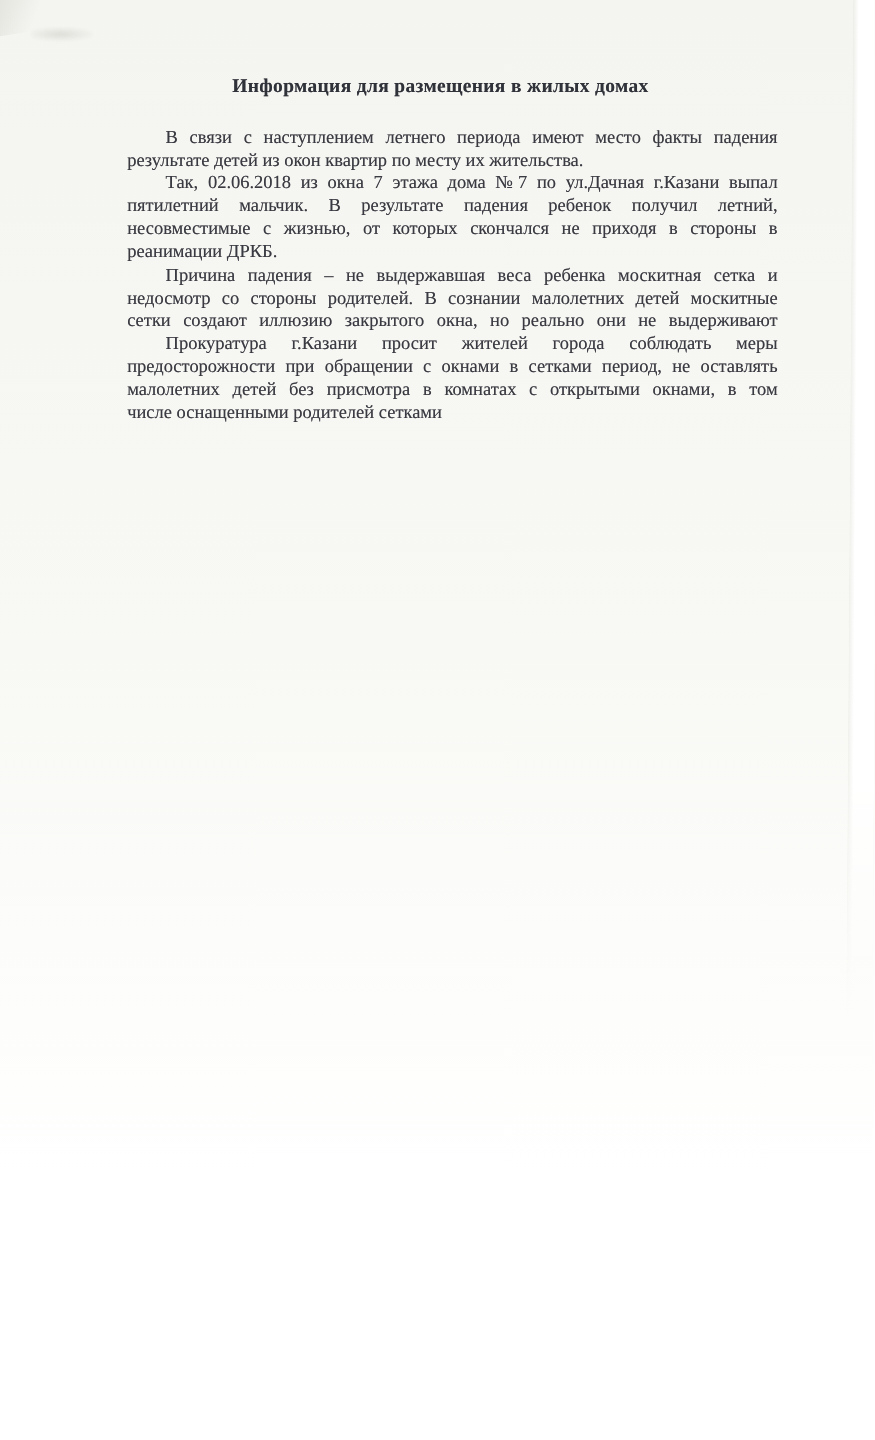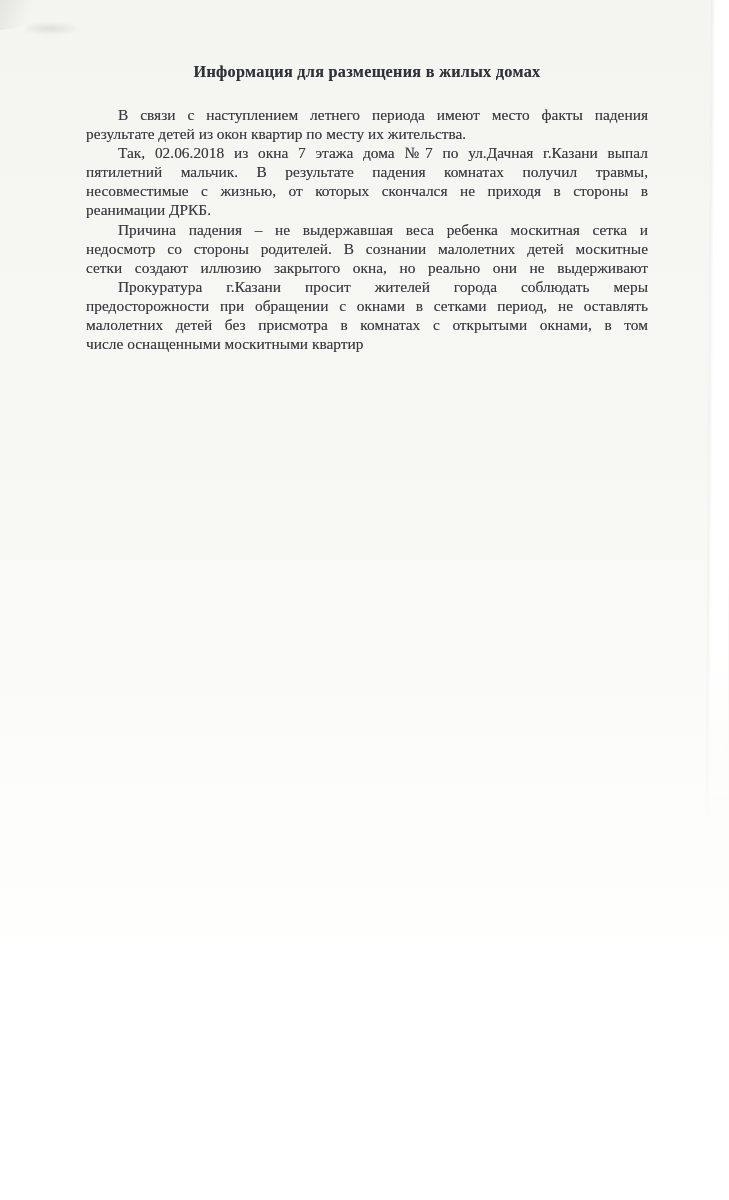--- a/index.html
+++ b/index.html
@@ -77,20 +77,21 @@
     font-weight: bold;
     text-align: center;
     color: #30323a;
     letter-spacing: 0.3px;
     margin: 0 0 23px 0;
     line-height: 20px;
   }
 
   .paragraphs {
     font-size: 15.4px;
+    margin-left: 20px;
   }
 
   .line {
     line-height: 19.1px;
     height: 19.1px;
     text-align: justify;
     text-align-last: justify;
     white-space: nowrap;
     overflow: visible;
   }
@@ -111,30 +112,30 @@
 
   <div class="doc-content">
     <h1 class="doc-title">Информация для размещения в жилых домах</h1>
     <div class="paragraphs" id="paragraphs">
         <div class="para">
           <div class="line first-line">В связи с наступлением летнего периода имеют место факты падения</div>
           <div class="line last-line">результате детей из окон квартир по месту их жительства.</div>
         </div>
         <div class="para">
           <div class="line first-line">Так, 02.06.2018 из окна 7 этажа дома №7 по ул.Дачная г.Казани выпал</div>
-          <div class="line">пятилетний мальчик. В результате падения комнатах получил травмы,</div>
+          <div class="line">пятилетний мальчик. В результате падения ребенок получил летний,</div>
           <div class="line">несовместимые с жизнью, от которых скончался не приходя в стороны в</div>
           <div class="line last-line">реанимации ДРКБ.</div>
         </div>
         <div class="para">
           <div class="line first-line">Причина падения – не выдержавшая веса ребенка москитная сетка и</div>
           <div class="line">недосмотр со стороны родителей. В сознании малолетних детей москитные</div>
           <div class="line">сетки создают иллюзию закрытого окна, но реально они не выдерживают</div>
         </div>
         <div class="para">
           <div class="line first-line">Прокуратура г.Казани просит жителей города соблюдать меры</div>
           <div class="line">предосторожности при обращении с окнами в сетками период, не оставлять</div>
           <div class="line">малолетних детей без присмотра в комнатах с открытыми окнами, в том</div>
-          <div class="line last-line">числе оснащенными москитными квартир</div>
+          <div class="line last-line">числе оснащенными родителей сетками</div>
         </div>
       </div>
   </div>
 </div>
 
 </body></html>

